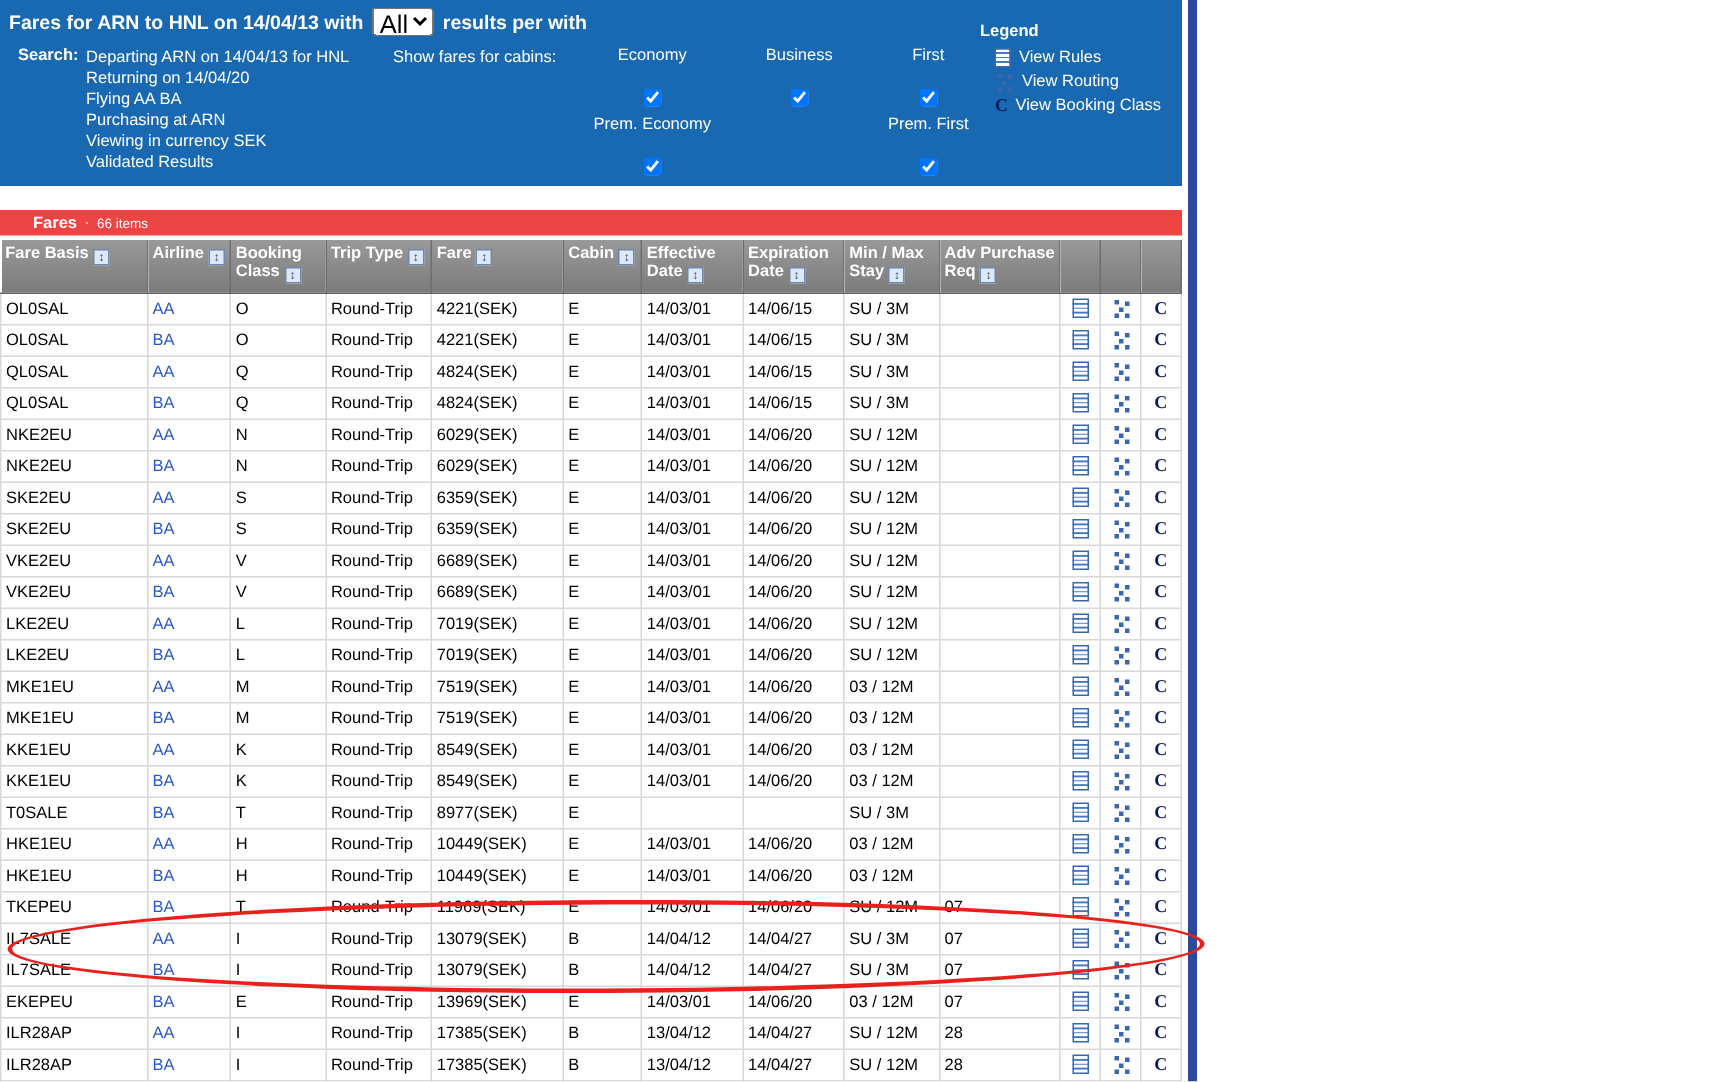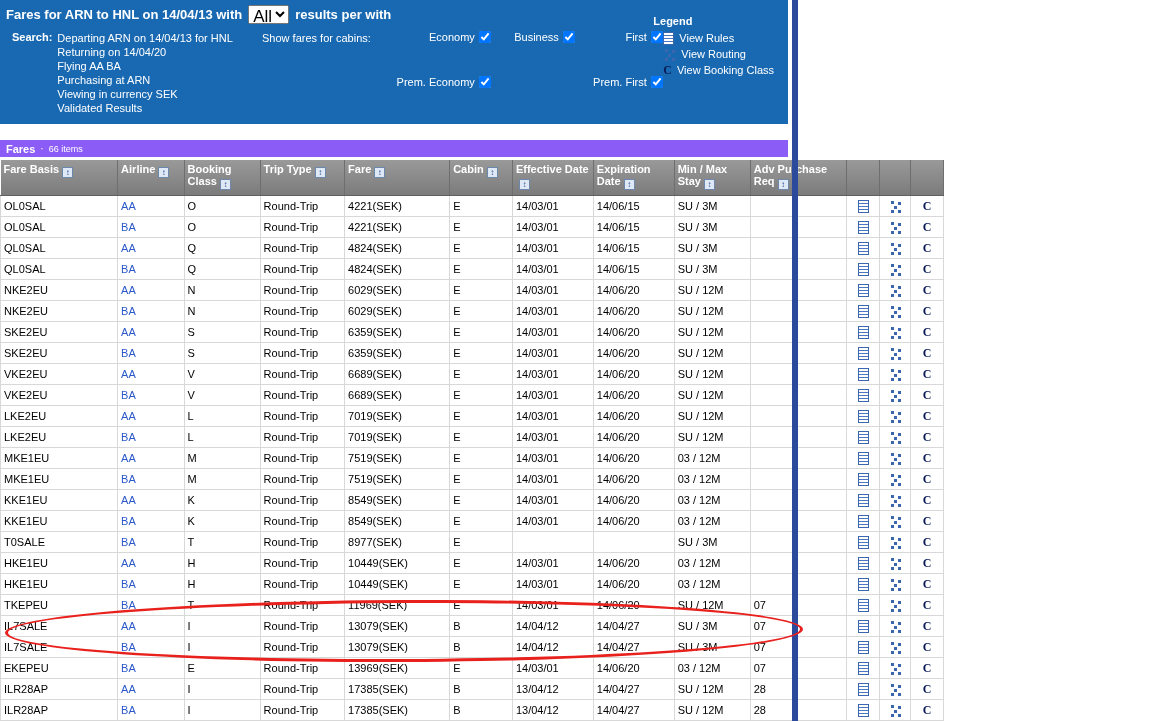--- a/index.html
+++ b/index.html
@@ -12,35 +12,35 @@
   .top-header{position:relative;background:#1969b2;height:124px;color:#fff;}
   .title-row{display:flex;align-items:center;gap:6px;padding:5px 6px 4px;font-size:13px;font-weight:bold;}
   .per-page-select{font-size:17px;height:19px;font-family:"Liberation Sans",sans-serif;}
   .header-cols{display:flex;padding:3px 6px 0;}
   .search-block{display:flex;font-size:11px;width:252px;flex-shrink:0;}
   .search-label{font-weight:bold;margin:0 5px 0 6px;}
   .search-lines div{line-height:14px;white-space:nowrap;}
   .cabins-block{display:flex;font-size:11px;}
   .cabins-label{margin:1px 8px 0 4px;white-space:nowrap;}
   .cabins-grid{display:grid;grid-template-columns:112px 84px 88px;row-gap:6px;align-items:start;}
-  .cabin-opt{display:flex;justify-content:flex-end;align-items:center;gap:4px;white-space:nowrap;}
+  .cabin-opt{display:flex;justify-content:flex-end;align-items:center;gap:16px;white-space:nowrap;flex-direction:column;}
   .cabin-opt input{width:12px;height:12px;margin:0;}
   .col3{grid-column:3;}
   .legend-block{position:absolute;top:15px;right:14px;font-size:11px;}
   .legend-title{font-weight:bold;margin-bottom:3px;}
   .legend-item{display:flex;align-items:center;gap:5px;line-height:16px;padding-left:10px;white-space:nowrap;}
 
   
-  .fares-bar{margin-top:16px;height:17px;background:#8b5cf6;color:#fff;display:flex;align-items:center;gap:5px;padding:0 6px;}
+  .fares-bar{margin-top:16px;height:17px;background:#ef4444;color:#fff;display:flex;align-items:center;gap:5px;padding:0 22px;}
   .fares-title{font-size:11px;font-weight:bold;}
   .fares-sep{font-size:10px;}
   .fares-count{font-size:9px;}
 
   
-  table{border-collapse:collapse;margin-top:3px;width:944px;table-layout:fixed;}
+  table{border-collapse:collapse;margin-top:3px;width:788px;table-layout:fixed;}
   thead th{background:linear-gradient(#999999,#7b7b7b);color:#fff;font-size:11px;line-height:12px;text-align:left;
            vertical-align:top;padding:3px;height:35px;border-right:1px solid #6e6e6e;border-bottom:1px solid #5f5f5f;
            font-weight:bold;cursor:pointer;overflow:hidden;}
   tbody td{font-size:11px;border:1px solid #d8d8d8;padding:0 3px;height:20px;line-height:20px;background:#fff;
            overflow:hidden;white-space:nowrap;color:#000;}
   .airline-link{color:#2a58c8;text-decoration:none;cursor:pointer;margin-top:16px;}
   .icon-cell{text-align:center;padding:0;}
   .sort-icon{display:inline-block;width:11px;height:11px;margin-left:3px;background:#dfe9f5;border:1px solid #6d87ad;
              color:#2d4f93;font-size:8px;line-height:9px;text-align:center;font-weight:normal;vertical-align:-2px;cursor:pointer;}
 

